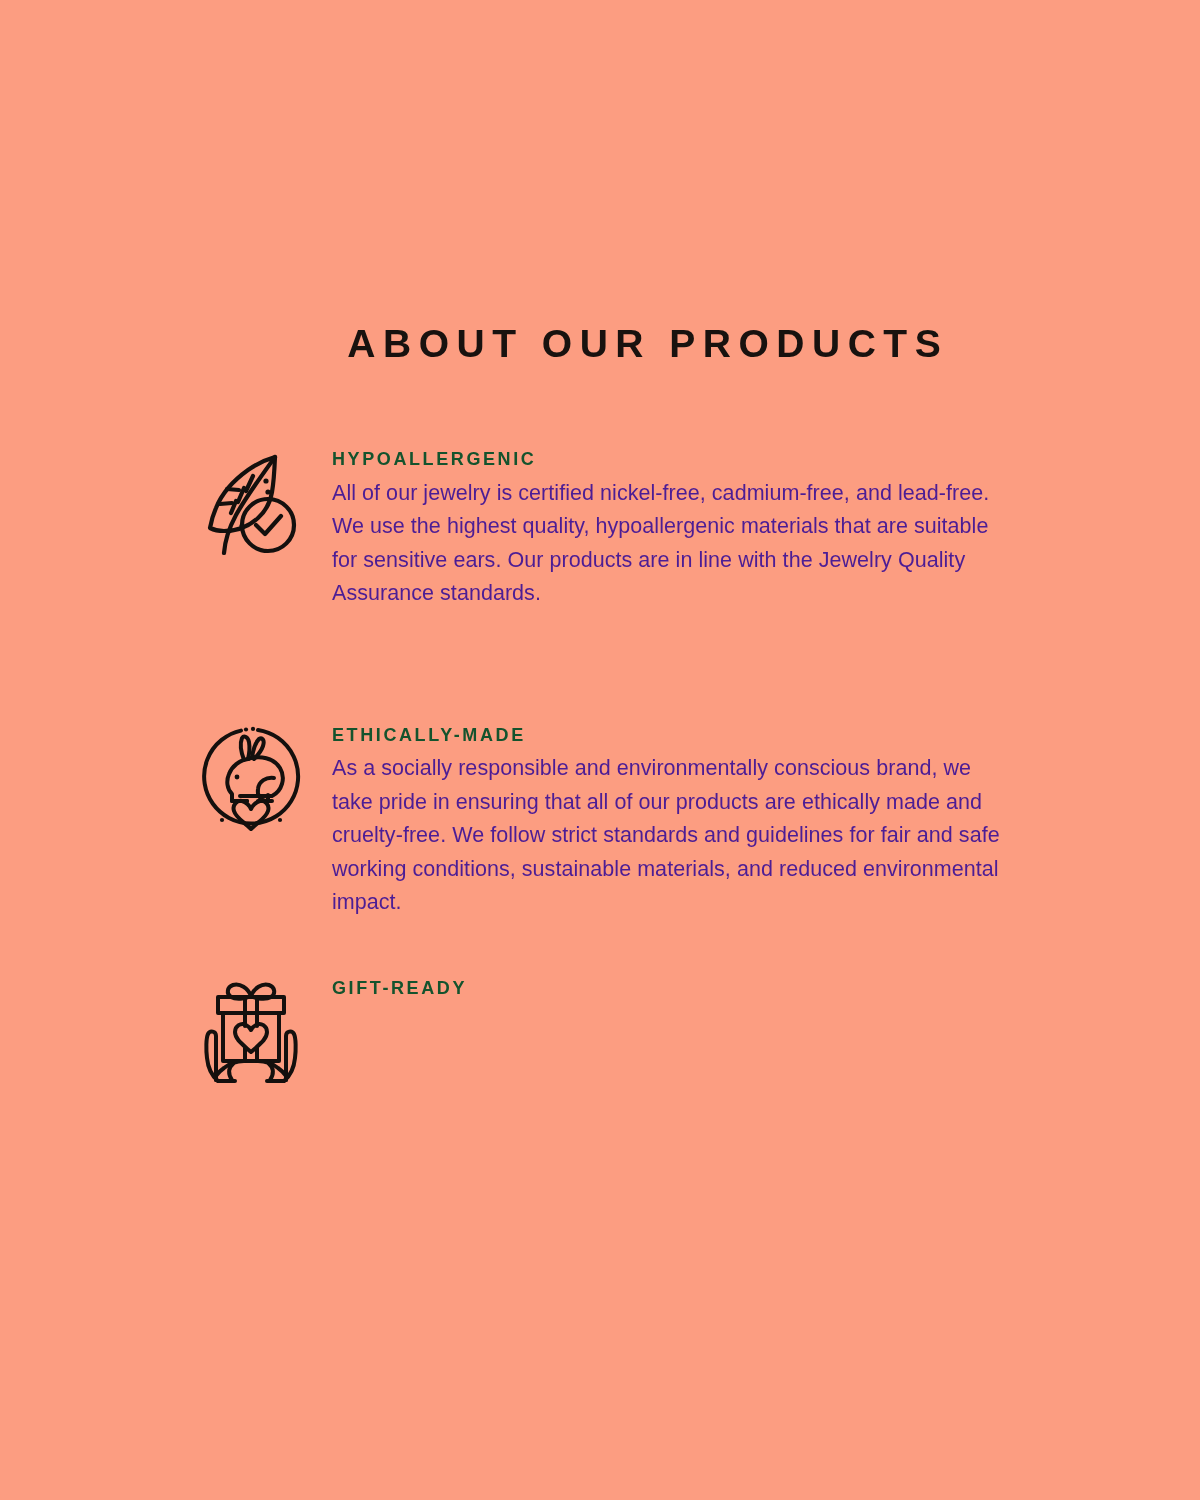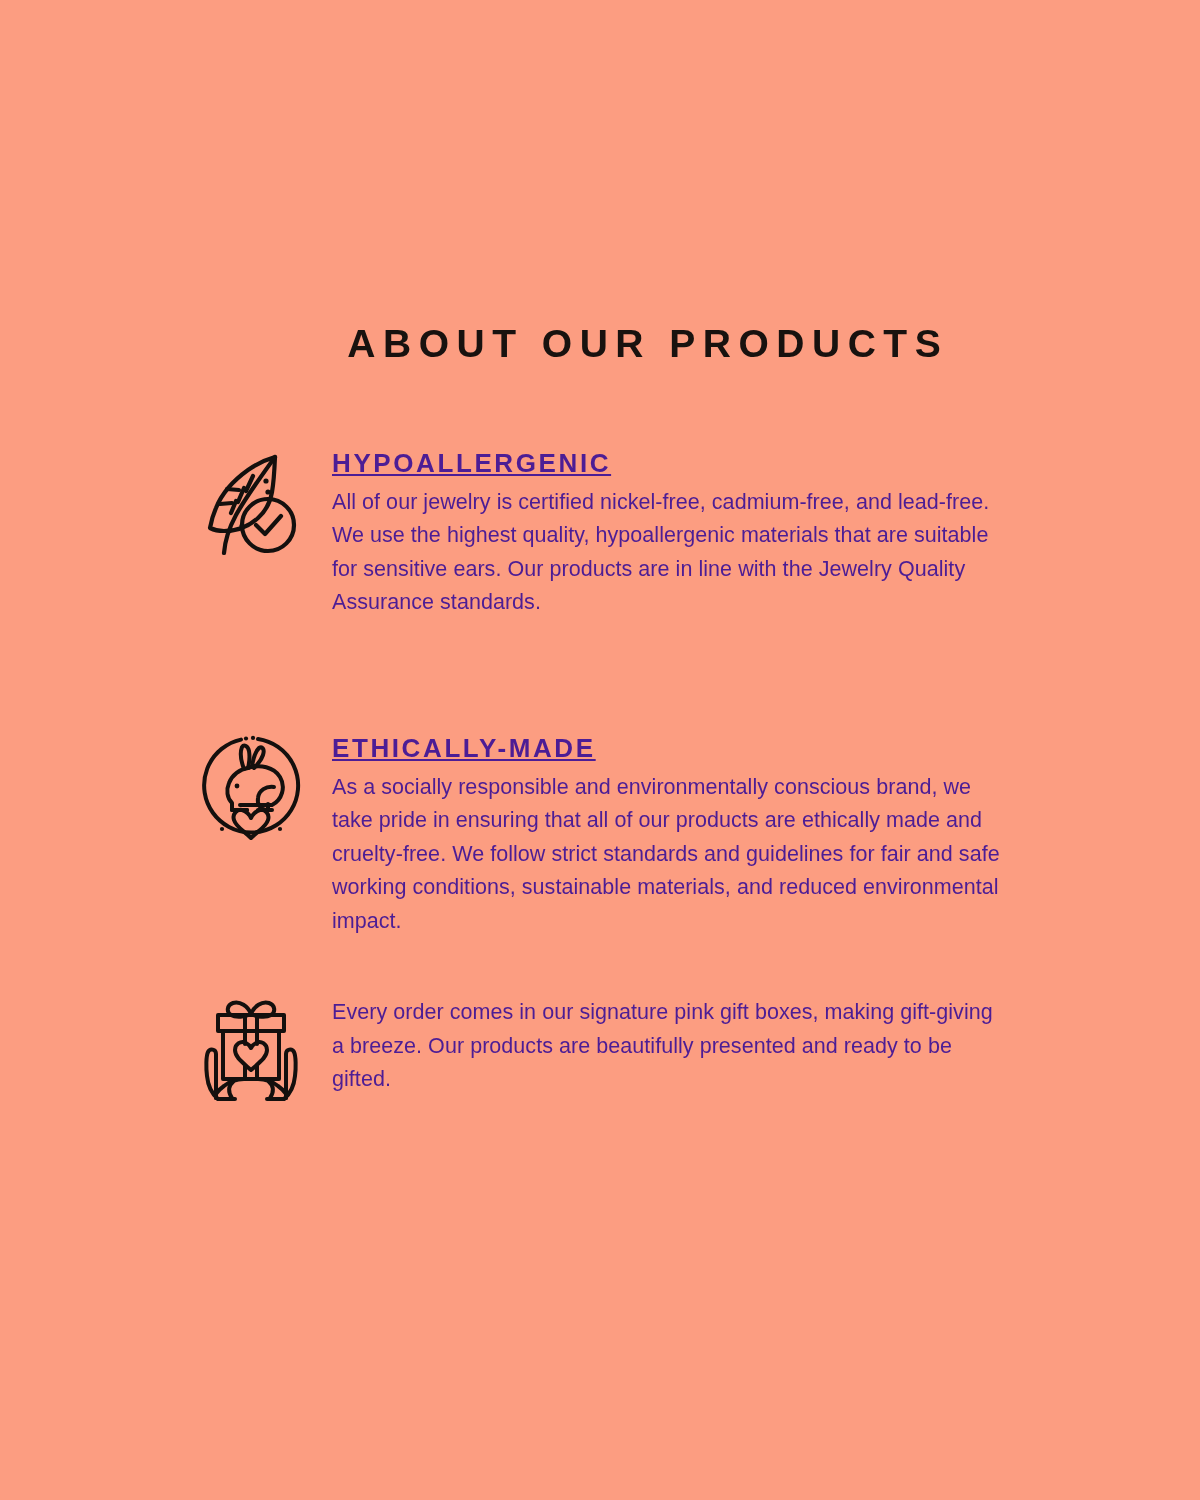--- a/index.html
+++ b/index.html
@@ -63,28 +63,27 @@
     display: block;
     width: 110px;
     height: 112px;
   }
   .feature-body {
     flex: 1 1 auto;
     padding-top: 2px;
     max-width: 668px;
   }
   .feature-heading {
-    font-size: 26px;
+    font-size: 18px;
     font-weight: 700;
     letter-spacing: 2.6px;
-    color: #4c1d95;
+    color: #14532d;
     margin: 0 0 7px 0;
     line-height: 1.15;
     font-family: "Liberation Sans", sans-serif;
-    text-decoration: underline;
   }
   .feature-text {
     font-size: 21.5px;
     font-weight: 300;
     line-height: 33.5px;
     color: #4c1d95;
     margin: 0;
     letter-spacing: 0.05px;
     font-family: "Liberation Sans", sans-serif;
   }
@@ -192,18 +191,18 @@
           <path d="M36 104 C 32 98, 32 92, 37 88"></path>
           <path d="M22 105 L 39 105"></path>
 
           <path d="M62 85 C 70 85, 77 88, 82 92 C 85 94, 88 97, 90 100 L 90 104"></path>
           <path d="M90 104 L 90 60 C 90 55, 96 54, 98 58 C 100 62, 100 74, 99 82 C 98 92, 94 100, 88 105"></path>
           <path d="M74 104 C 78 98, 78 92, 73 88"></path>
           <path d="M88 105 L 71 105"></path>
         </svg>
       </div>
       <div class="feature-body">
-        <p class="feature-text">Every order comes in our signature pink gift boxes, making gift-giving a breeze. Our products are beautifully presented and ready to be gifted.</p>
+        <div class="feature-heading">GIFT-READY</div>
       </div>
     </div>
 
   </div>
 </div>
 
 </body></html>

